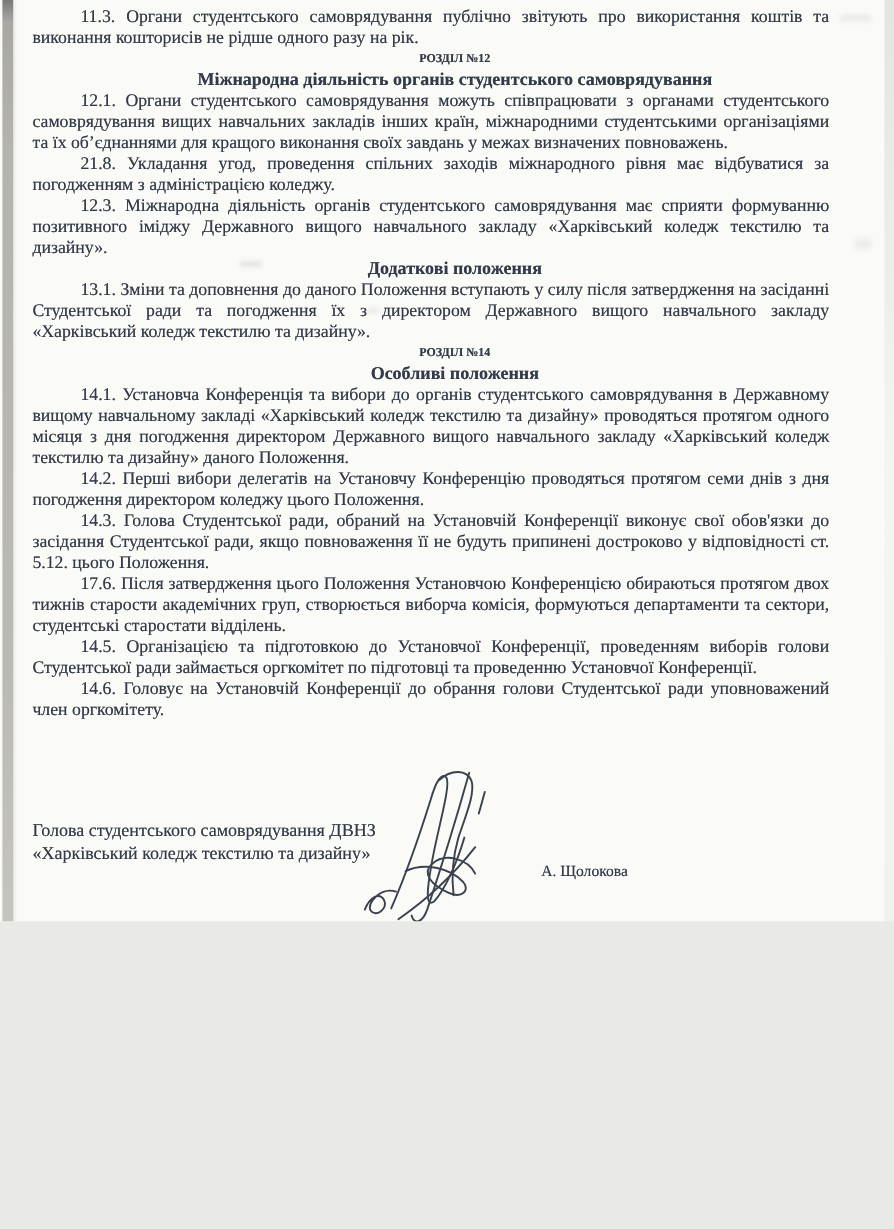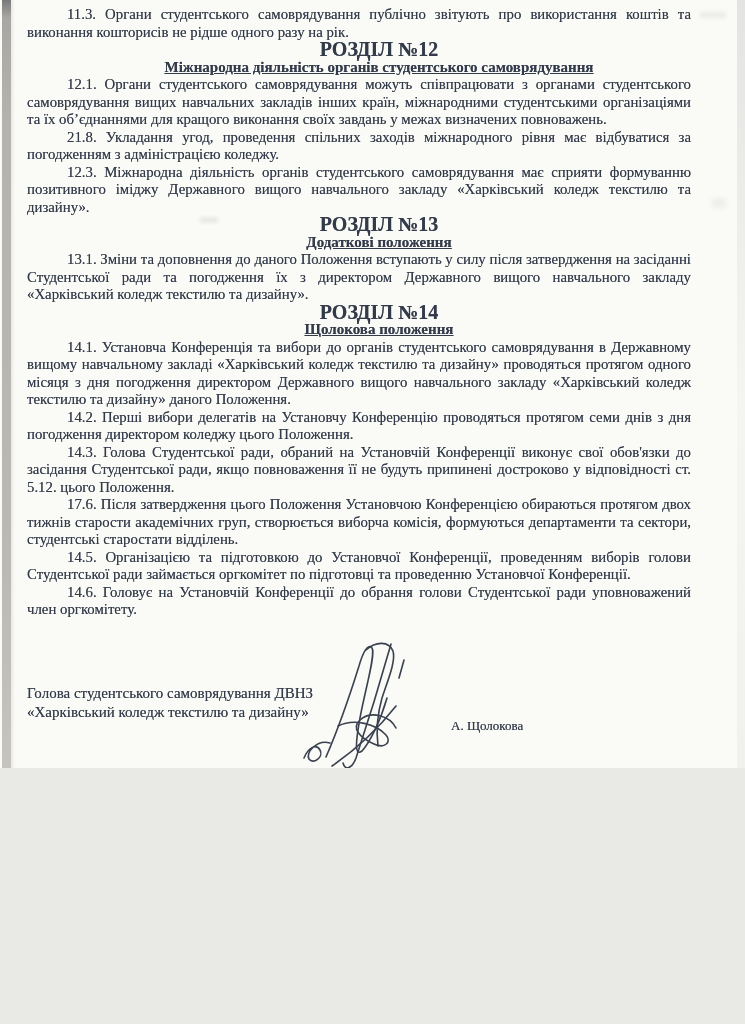--- a/index.html
+++ b/index.html
@@ -38,25 +38,25 @@
   
   .content{
     position:absolute;left:27px;top:6px;width:664px;
     font-size:14.8px;line-height:17.5px;
     text-align:justify;
     text-shadow:0 0 0.5px rgba(45,53,70,0.65);
   }
   .content p{margin:0;text-indent:40px;}
   .sec-head{
     margin:12px 0 0 0;text-align:center;font-weight:bold;
-    font-size:20px;line-height:17.5px;text-indent:0;
+    font-size:10px;line-height:17.5px;text-indent:0;
   }
   .sec-sub{
     margin:0;text-align:center;font-weight:bold;
-    font-size:15px;line-height:17.5px;text-indent:0;text-decoration:underline;
+    font-size:15px;line-height:17.5px;text-indent:0;
   }
   
   .sig-role{
     position:absolute;left:27px;top:684px;width:360px;
     font-size:15px;line-height:18.5px;
     text-shadow:0 0 0.5px rgba(45,53,70,0.65);
     font-family:Liberation Serif, serif;
   }
   .sig-name{
     position:absolute;left:451px;top:718px;
@@ -93,26 +93,25 @@
 
   <div class="content">
     <p>11.3. Органи студентського самоврядування публічно звітують про використання коштів та виконання кошторисів не рідше одного разу на рік.</p>
 
     <p class="sec-head">РОЗДІЛ №12</p>
     <p class="sec-sub">Міжнародна діяльність органів студентського самоврядування</p>
     <p>12.1. Органи студентського самоврядування можуть співпрацювати з органами студентського самоврядування вищих навчальних закладів інших країн, міжнародними студентськими організаціями та їх об’єднаннями для кращого виконання своїх завдань у межах визначених повноважень.</p>
     <p>21.8. Укладання угод, проведення спільних заходів міжнародного рівня має відбуватися за погодженням з адміністрацією коледжу.</p>
     <p>12.3. Міжнародна діяльність органів студентського самоврядування має сприяти формуванню позитивного іміджу Державного вищого навчального закладу «Харківський коледж текстилю та дизайну».</p>
 
-    <p class="sec-head">РОЗДІЛ №13</p>
     <p class="sec-sub">Додаткові положення</p>
     <p>13.1. Зміни та доповнення до даного Положення вступають у силу після затвердження на засіданні Студентської ради та погодження їх з директором Державного вищого навчального закладу «Харківський коледж текстилю та дизайну».</p>
 
     <p class="sec-head">РОЗДІЛ №14</p>
-    <p class="sec-sub">Щолокова положення</p>
+    <p class="sec-sub">Особливі положення</p>
     <p>14.1. Установча Конференція та вибори до органів студентського самоврядування в Державному вищому навчальному закладі «Харківський коледж текстилю та дизайну» проводяться протягом одного місяця з дня погодження директором Державного вищого навчального закладу «Харківський коледж текстилю та дизайну» даного Положення.</p>
     <p>14.2. Перші вибори делегатів на Установчу Конференцію проводяться протягом семи днів з дня погодження директором коледжу цього Положення.</p>
     <p>14.3. Голова Студентської ради, обраний на Установчій Конференції виконує свої обов'язки до засідання Студентської ради, якщо повноваження її не будуть припинені достроково у відповідності ст. 5.12. цього Положення.</p>
     <p>17.6. Після затвердження цього Положення Установчою Конференцією обираються протягом двох тижнів старости академічних груп, створюється виборча комісія, формуються департаменти та сектори, студентські старостати відділень.</p>
     <p>14.5. Організацією та підготовкою до Установчої Конференції, проведенням виборів голови Студентської ради займається оргкомітет по підготовці та проведенню Установчої Конференції.</p>
     <p>14.6. Головує на Установчій Конференції до обрання голови Студентської ради уповноважений член оргкомітету.</p>
   </div>
 
   <div class="sig-role">
     <div>Голова студентського самоврядування ДВНЗ</div>

